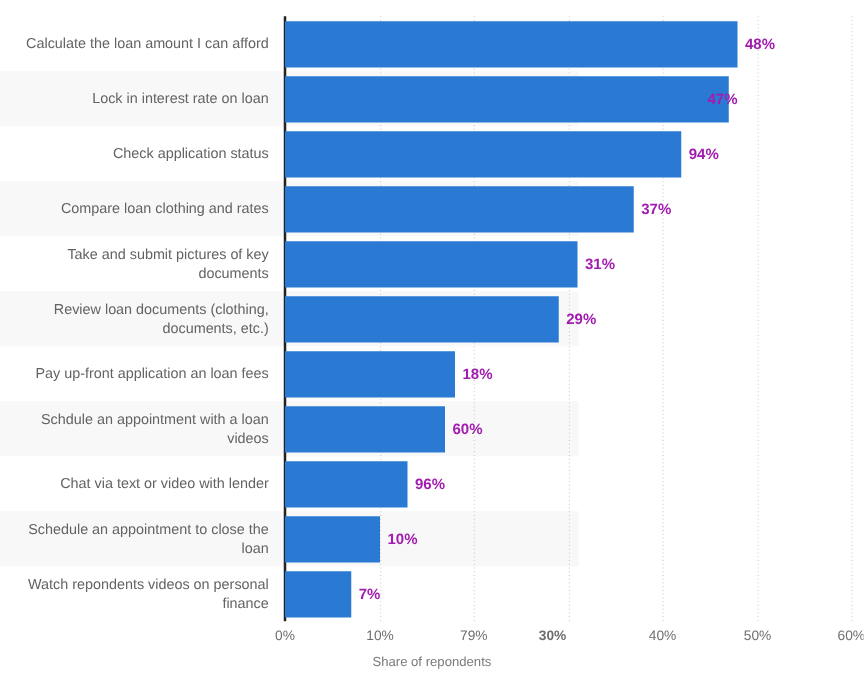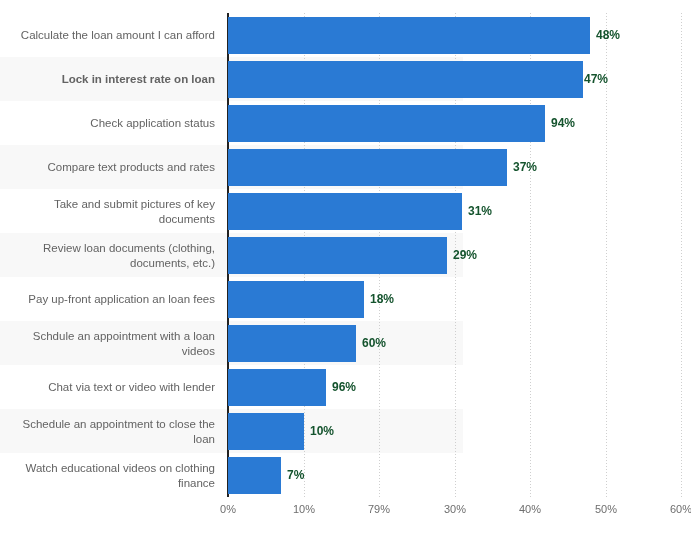--- a/index.html
+++ b/index.html
@@ -48,21 +48,21 @@
     position: absolute;
     height: 37px;
     background: #2a7ad4;
   }
   .bar-value {
     position: absolute;
     height: 37px;
     line-height: 37px;
     font-size: 12px;
     font-weight: bold;
-    color: #14532d;
+    color: #a21caf;
     white-space: nowrap;
   }
 
   
   .cat-label {
     position: absolute;
     right: 476px;     
     width: 215px;
     text-align: right;
     font-size: 11.5px;
@@ -114,42 +114,42 @@
       <div class="gridline" style="left: 455px; top: 13px;"></div>
       <div class="gridline" style="left: 530px; top: 13px;"></div>
       <div class="gridline" style="left: 606px; top: 13px;"></div>
       <div class="gridline" style="left: 681px; top: 13px;"></div>
     </div>
 
   <div id="axis-line"></div>
 
   <div id="cat-labels">
       <div class="cat-label" style="top: 28px;">Calculate the loan amount I can afford</div>
-      <div class="cat-label" style="top: 72px; font-weight: bold;">Lock in interest rate on loan</div>
+      <div class="cat-label" style="top: 72px;">Lock in interest rate on loan</div>
       <div class="cat-label" style="top: 116px;">Check application status</div>
-      <div class="cat-label" style="top: 160px;">Compare text products and rates</div>
+      <div class="cat-label" style="top: 160px;">Compare loan clothing and rates</div>
       <div class="cat-label" style="top: 197px;">Take and submit pictures of key
 documents</div>
       <div class="cat-label" style="top: 241px;">Review loan documents (clothing,
 documents, etc.)</div>
       <div class="cat-label" style="top: 292px;">Pay up-front application an loan fees</div>
       <div class="cat-label" style="top: 329px;">Schdule an appointment with a loan
 videos</div>
       <div class="cat-label" style="top: 380px;">Chat via text or video with lender</div>
       <div class="cat-label" style="top: 417px;">Schedule an appointment to close the
 loan</div>
-      <div class="cat-label" style="top: 461px;">Watch educational videos on clothing
+      <div class="cat-label" style="top: 461px;">Watch repondents videos on personal
 finance</div>
     </div>
 
   <div id="bars">
       <div class="bar" style="left: 228px; top: 17px; width: 362px;"></div>
       <div class="bar-value" style="left: 596px; top: 17px;">48%</div>
       <div class="bar" style="left: 228px; top: 61px; width: 355px;"></div>
-      <div class="bar-value" style="left: 584px; top: 61px;">47%</div>
+      <div class="bar-value" style="left: 566px; top: 61px;">47%</div>
       <div class="bar" style="left: 228px; top: 105px; width: 317px;"></div>
       <div class="bar-value" style="left: 551px; top: 105px;">94%</div>
       <div class="bar" style="left: 228px; top: 149px; width: 279px;"></div>
       <div class="bar-value" style="left: 513px; top: 149px;">37%</div>
       <div class="bar" style="left: 228px; top: 193px; width: 234px;"></div>
       <div class="bar-value" style="left: 468px; top: 193px;">31%</div>
       <div class="bar" style="left: 228px; top: 237px; width: 219px;"></div>
       <div class="bar-value" style="left: 453px; top: 237px;">29%</div>
       <div class="bar" style="left: 228px; top: 281px; width: 136px;"></div>
       <div class="bar-value" style="left: 370px; top: 281px;">18%</div>
@@ -160,20 +160,23 @@
       <div class="bar" style="left: 228px; top: 413px; width: 76px;"></div>
       <div class="bar-value" style="left: 310px; top: 413px;">10%</div>
       <div class="bar" style="left: 228px; top: 457px; width: 53px;"></div>
       <div class="bar-value" style="left: 287px; top: 457px;">7%</div>
     </div>
 
   <div id="xticks">
       <div class="tick-label" style="left: 228px;">0%</div>
       <div class="tick-label" style="left: 304px;">10%</div>
       <div class="tick-label" style="left: 379px;">79%</div>
-      <div class="tick-label" style="left: 455px;">30%</div>
+      <div class="tick-label" style="left: 442px; font-weight: bold;">30%</div>
       <div class="tick-label" style="left: 530px;">40%</div>
       <div class="tick-label" style="left: 606px;">50%</div>
       <div class="tick-label" style="left: 681px;">60%</div>
     </div>
 
+  <div id="x-axis-title">
+    <span id="x-axis-title-inner">Share of repondents</span>
+  </div>
 
 </div>
 
 </body></html>

